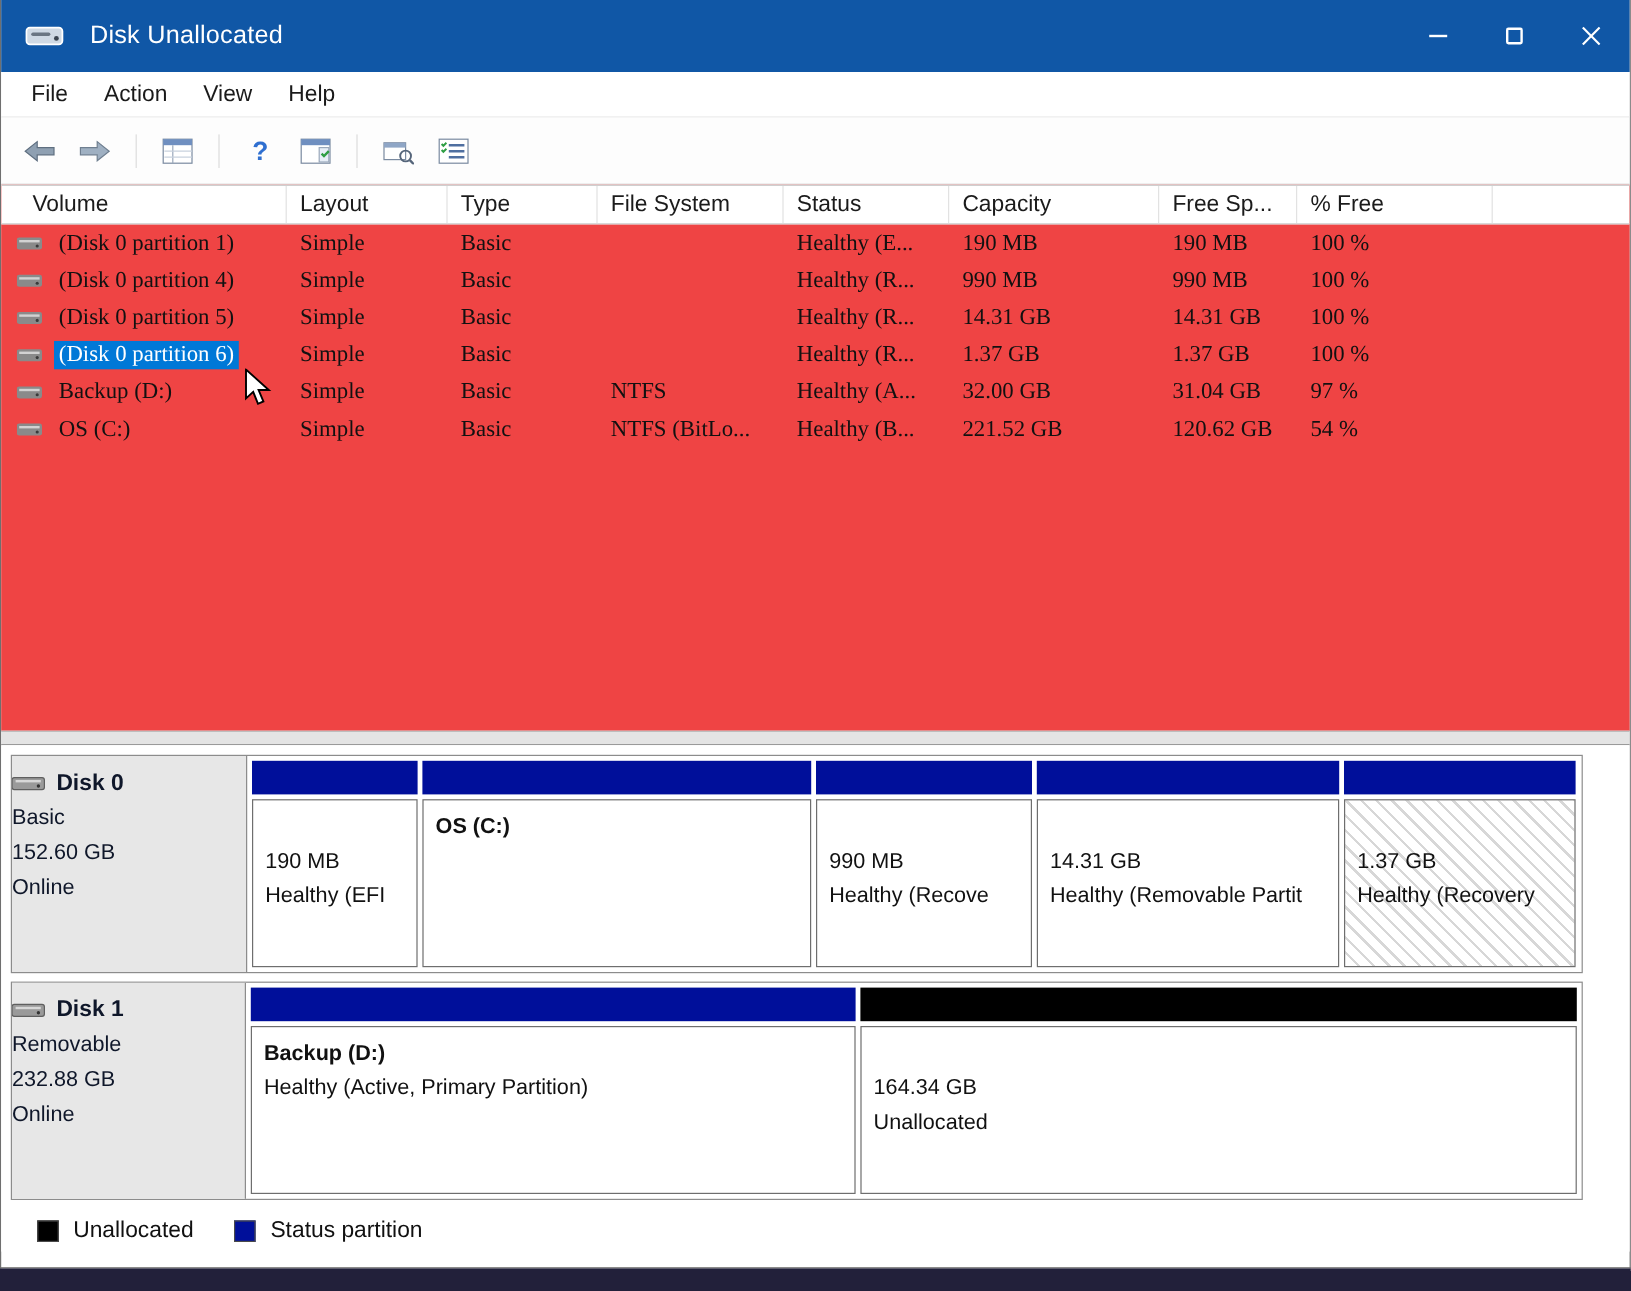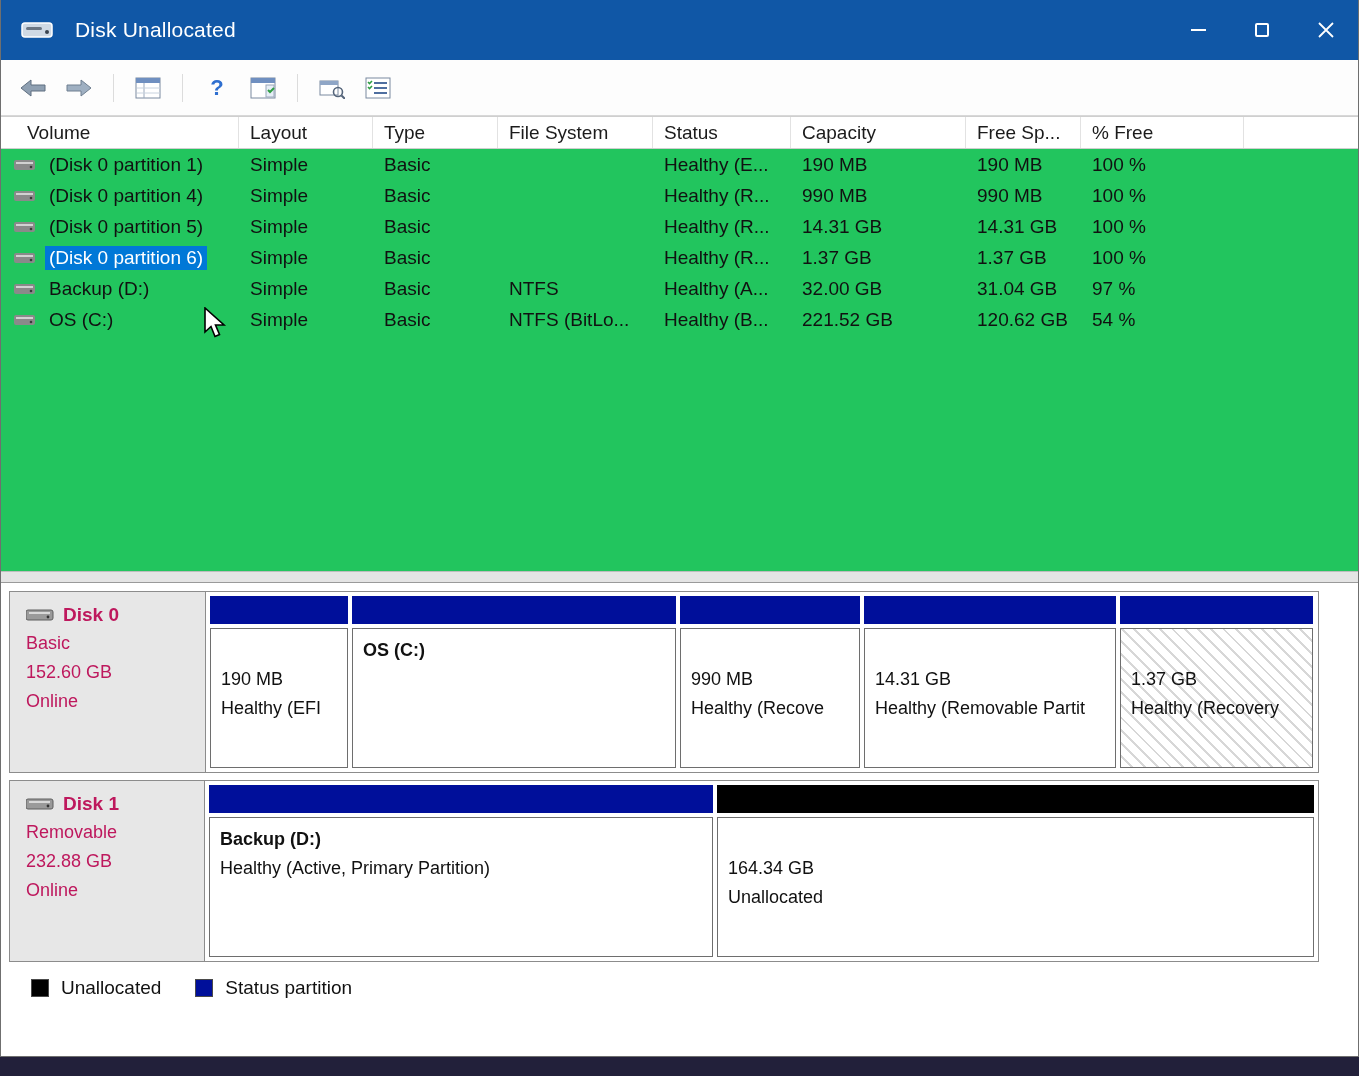--- a/index.html
+++ b/index.html
@@ -38,51 +38,51 @@
   
   .toolbar {
     height:56px; background:#fdfdfd; border-bottom:1px solid #d8d8d8;
     display:flex; align-items:center; padding-left:14px; gap:10px;
   }
   .tb-btn { width:36px; height:34px; display:flex; align-items:center; justify-content:center; }
   .tb-sep { width:1px; height:28px; background:#dcdcdc; margin:0 6px; }
   .help-q { font-size:22px; font-weight:bold; color:#2f6fd0; }
 
   
-  .vol-table { height:455px; background:#22c55e; font-size:19px; overflow:hidden; }
+  .vol-table { height:455px; background:#ef4444; font-size:19px; overflow:hidden; }
   .thead {
     display:flex; height:33px; background:#fff;
     border-top:1px solid #cfcfcf; border-bottom:1px solid #cfcfcf;
   }
   .th {
     display:flex; align-items:center; padding-left:11px;
     border-right:1px solid #e2e2e2; color:#1b1b1b; white-space:nowrap; overflow:hidden;
   }
   .th.c-vol { padding-left:26px; }
   .c-vol{width:238px} .c-lay{width:134px} .c-typ{width:125px} .c-fs{width:155px}
   .c-st{width:138px} .c-cap{width:175px} .c-free{width:115px} .c-pct{width:163px}
   .c-fill{flex:1; border-right:none;}
-  .trow { display:flex; height:31px; align-items:center; }
+  .trow { display:flex; height:31px; align-items:center;font-family:Liberation Serif, serif; }
   .td { padding-left:11px; white-space:nowrap; overflow:hidden; }
   .vol-cell { display:flex; align-items:center; gap:9px; padding-left:13px; }
   .vol-text { padding:1px 4px; }
   .vol-text.sel { background:var(--selection,#0078d7); color:#fff; }
 
   
   .splitter { height:12px; background:#e4e4e4; border-top:1px solid #bdbdbd; border-bottom:1px solid #9a9a9a; }
 
   
   .graph { padding:8px 41px 0 8px; background:#fff; }
   .disk-row {
     display:flex; width:1310px; height:182px; border:1px solid #8c8c8c;
     background:#fff; margin-bottom:7px;
   }
   .disk-panel {
     width:196px; background:#e7e7e7; border-right:1px solid #8c8c8c;
-    padding:8px 0 0 16px; font-size:18px; color:#be185d;
+    padding:8px 0 0 0; font-size:18px; color:#0f172a;
   }
   .disk-title { font-weight:bold; font-size:19px; display:flex; align-items:center; gap:9px; height:29px; }
   .disk-panel .dline { height:29px; display:flex; align-items:center; }
   .parts { flex:1; padding:4px; display:flex; gap:4px; }
   .part { display:flex; flex-direction:column; flex:0 0 auto; }
   .band { height:28px; width:100%; }
   .band.primary { background:var(--primary-partition,#000f9a); }
   .band.unalloc { background:var(--unallocated-partition,#000); }
   .pbody {
     margin-top:4px; flex:1; border:1px solid #6e6e6e; background:#fff;
@@ -128,20 +128,26 @@
           <span class="glyph-max"></span>
         </div>
       <div class="wc">
         <svg width="16" height="16" viewBox="0 0 16 16">
             <path d="M1 1 L15 15 M15 1 L1 15" stroke="#fff" stroke-width="1.8"></path>
           </svg>
       </div>
     </div>
   </div>
 
+  <div class="menubar">
+    <span>File</span>
+    <span>Action</span>
+    <span>View</span>
+    <span>Help</span>
+  </div>
 
   <div class="toolbar">
     <span class="tb-btn">
       <svg width="26" height="18" viewBox="0 0 26 18">
           <path d="M11 1 L1 9 L11 17 L11 12 L25 12 L25 6 L11 6 Z" fill="#8fa0b2" stroke="#5f6f80"></path>
         </svg>
     </span>
     <span class="tb-btn">
       <svg width="26" height="18" viewBox="0 0 26 18">
           <path d="M15 1 L25 9 L15 17 L15 12 L1 12 L1 6 L15 6 Z" fill="#9fb0c2" stroke="#6f7f90"></path>

